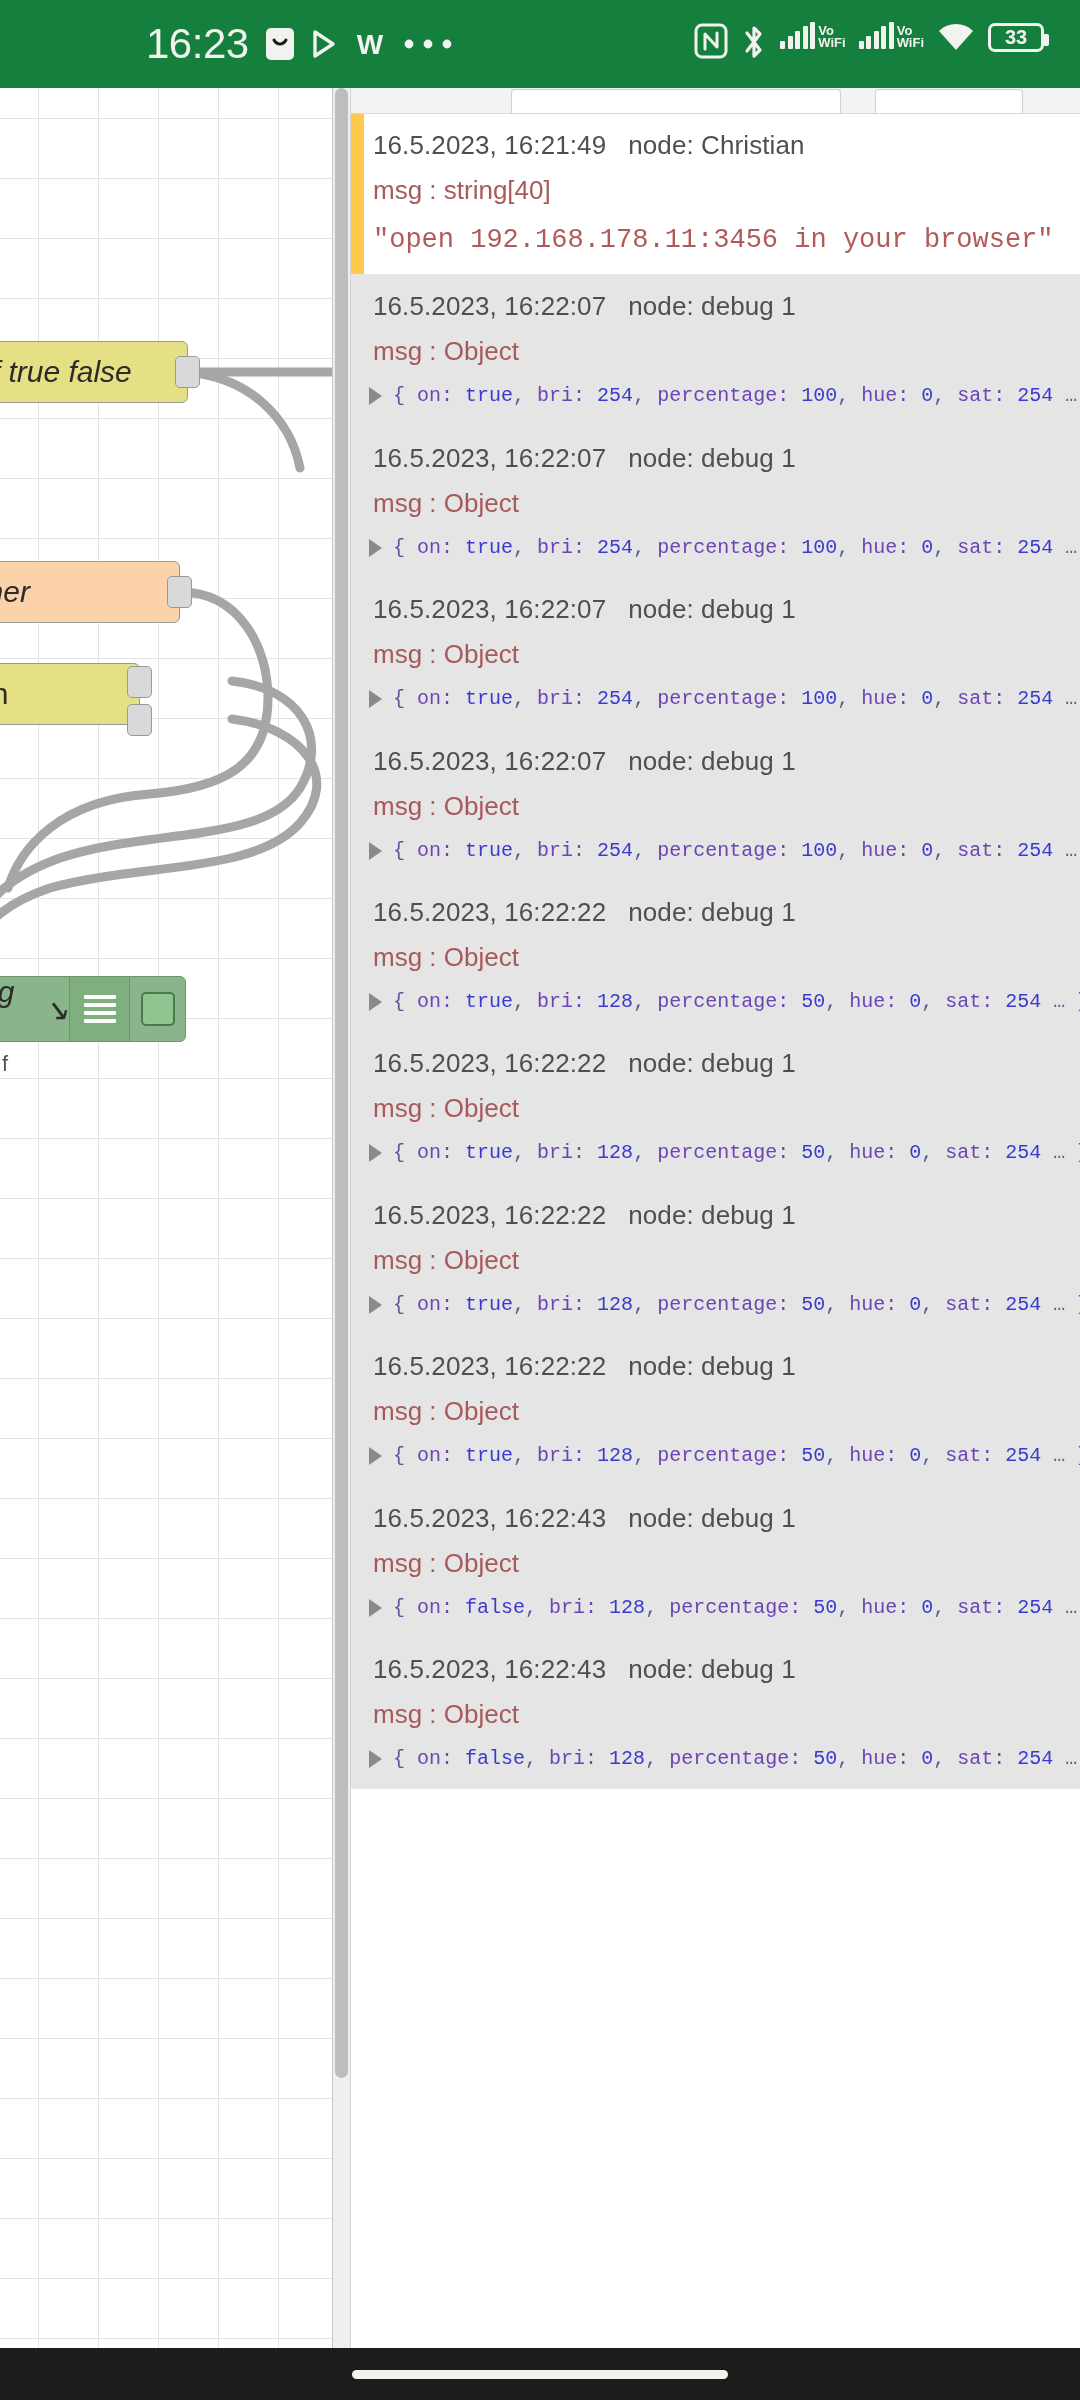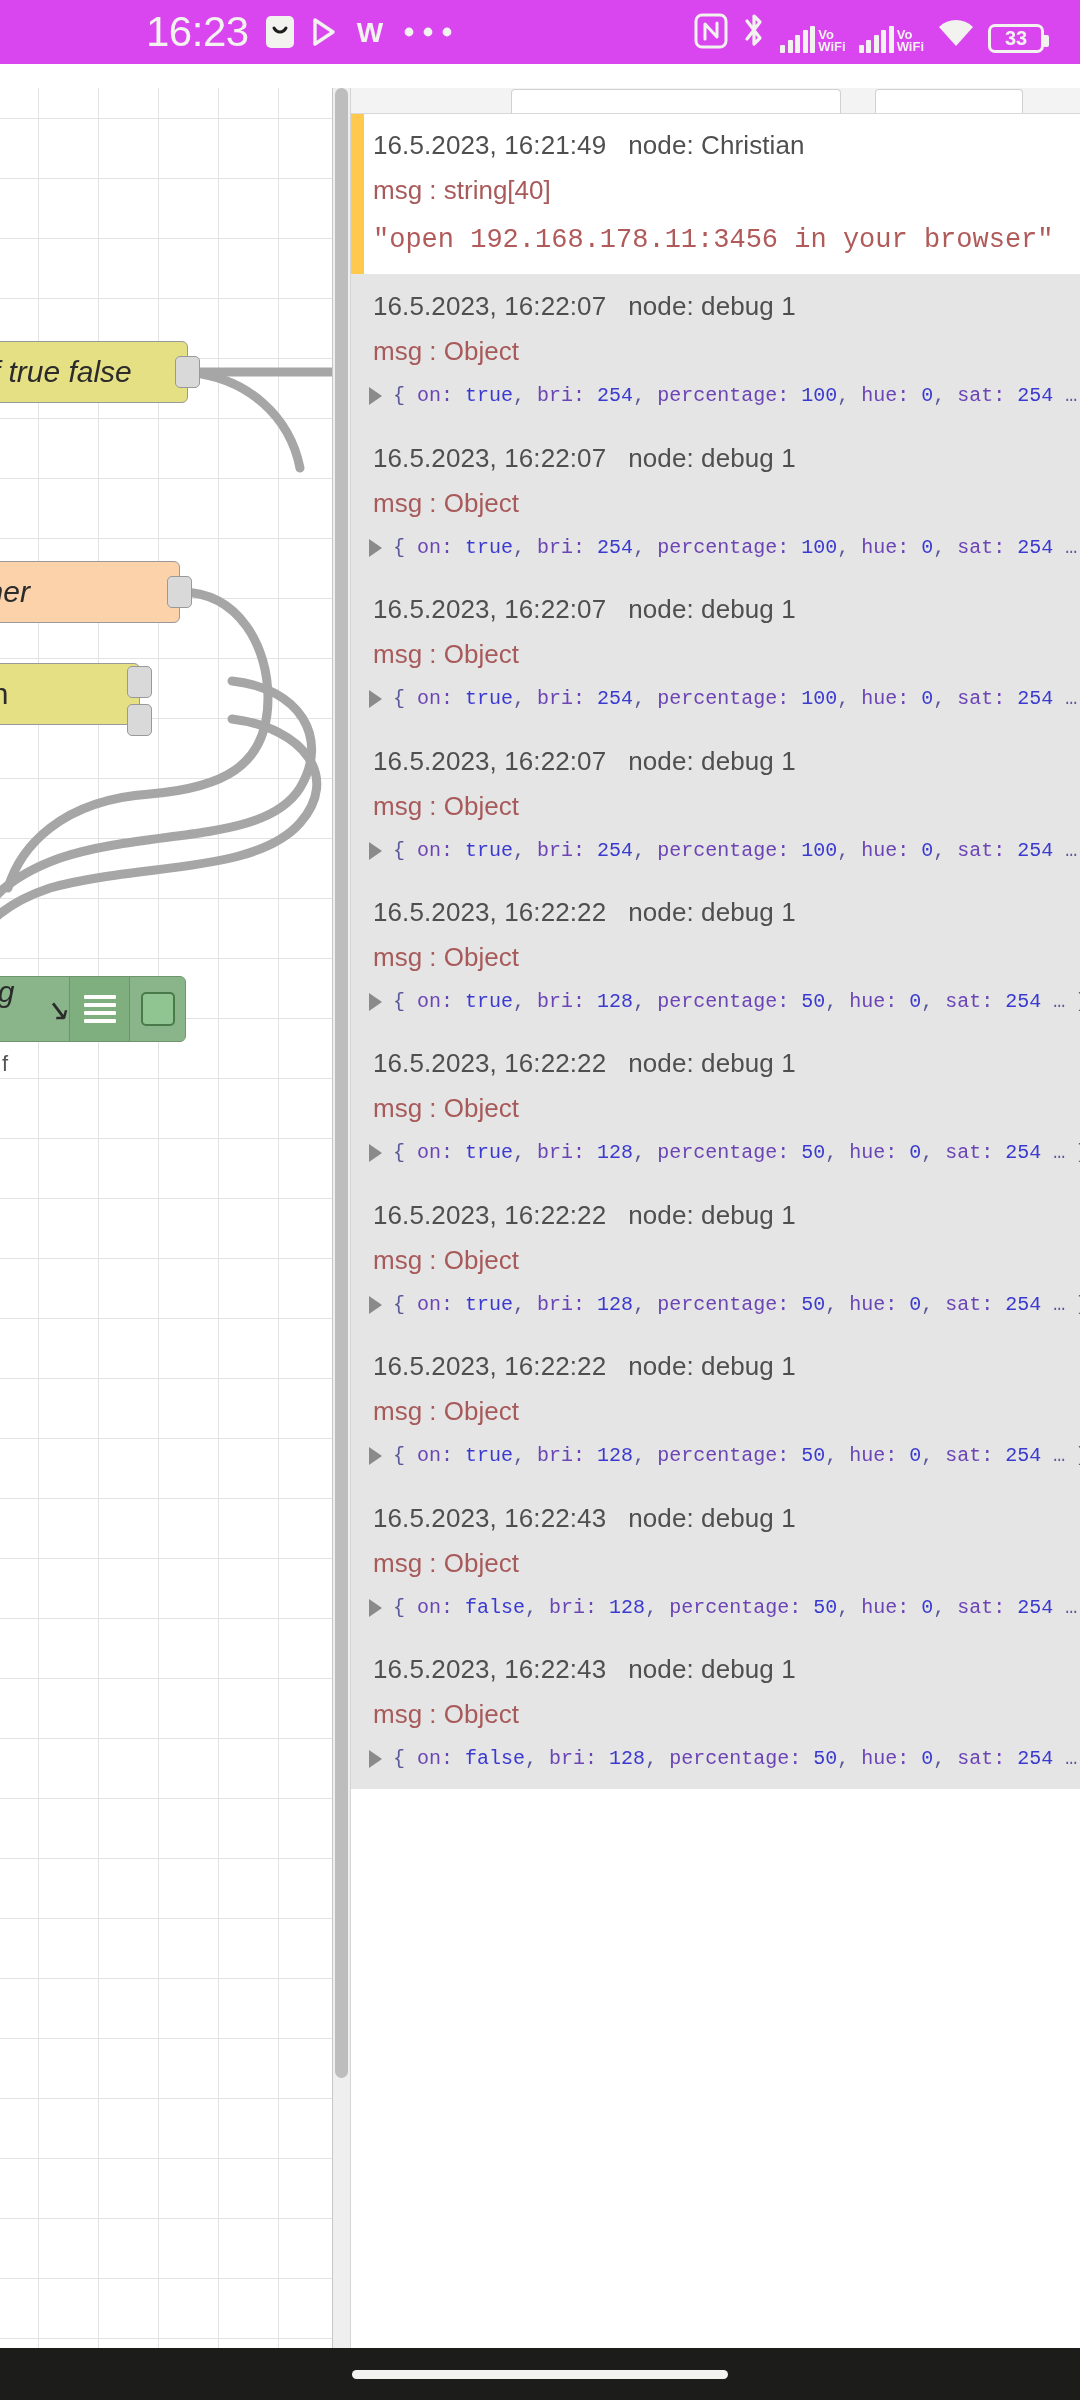--- a/index.html
+++ b/index.html
@@ -1,27 +1,27 @@
 <!DOCTYPE html>
 <html><head>
 <meta charset="utf-8">
 <style>
   * { margin:0; padding:0; box-sizing:border-box; }
   html,body { width:1080px; height:2400px; overflow:hidden; background:#fff;
               font-family:"Liberation Sans", sans-serif; }
 
   
   #statusbar {
-    position:absolute; top:0; left:0; width:1080px; height:64px;
-    background:#d946ef; color:#f2f2ef; display:flex; align-items:center;
+    position:absolute; top:0; left:0; width:1080px; height:88px;
+    background:#15803d; color:#f2f2ef; display:flex; align-items:center;
   }
   #sb-left { display:flex; align-items:center; gap:16px; padding-left:146px; }
   #sb-clock { font-size:42px; font-weight:400; letter-spacing:-0.5px; }
   .sb-appicon { display:flex; align-items:center; justify-content:center; }
-  #sb-right { margin-left:auto; display:flex; align-items:flex-end; gap:13px; padding-right:36px; }
+  #sb-right { margin-left:auto; display:flex; align-items:flex-start; gap:13px; padding-right:36px; }
   .vo-pair { display:flex; align-items:flex-end; gap:3px; }
   .vo-label { font-size:13px; line-height:12px; text-align:left; font-weight:600; }
   .bars { display:flex; align-items:flex-end; gap:2.5px; height:26px; }
   .bars i { width:5px; background:#f2f2ef; display:block; border-radius:1px; }
   .bars i:nth-child(1){height:8px}.bars i:nth-child(2){height:13px}
   .bars i:nth-child(3){height:18px}.bars i:nth-child(4){height:23px}
   .bars i:nth-child(5){height:27px}
   #battery {
     border:3px solid #f2f2ef; border-radius:7px; width:56px; height:29px;
     display:flex; align-items:center; justify-content:center; position:relative;

